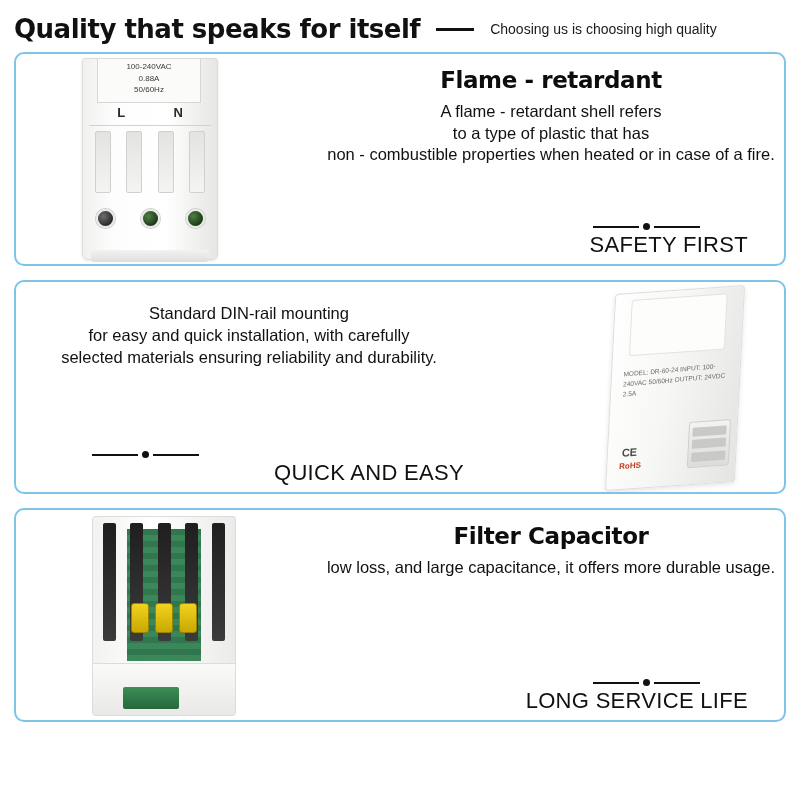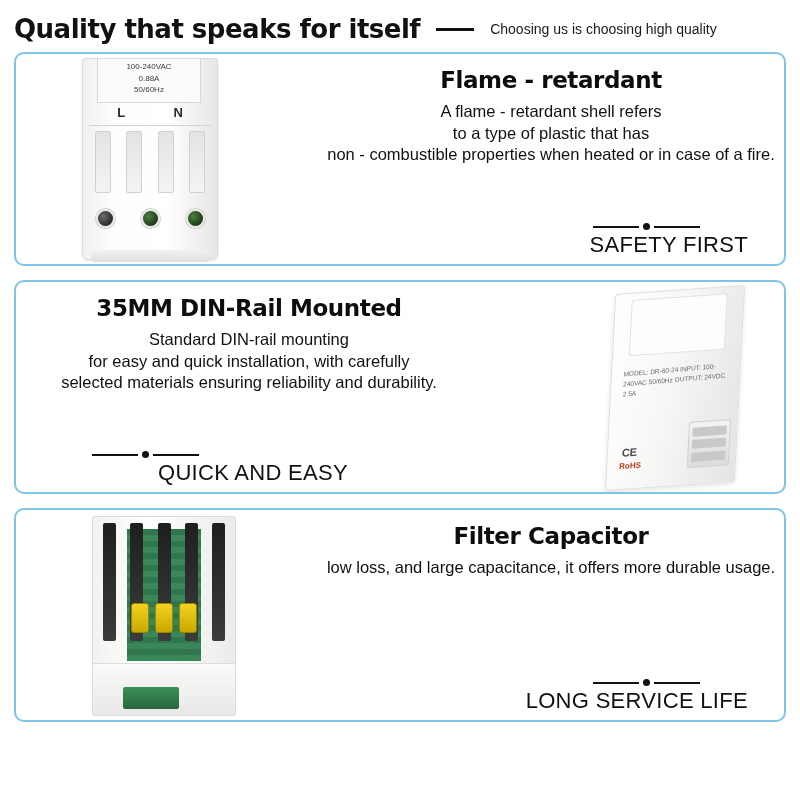--- a/index.html
+++ b/index.html
@@ -121,21 +121,21 @@
 
   .card-tag {
     font-family: "Liberation Sans", sans-serif;
     font-size: 22px;
     color: #111111;
     letter-spacing: 0.3px;
     padding-bottom: 6px;
   }
 
   .tag-row-right { width: 100%; text-align: right; padding-right: 18px; }
-  .tag-row-left  { width: 100%; text-align: center;  padding-left: 8px; }
+  .tag-row-left  { width: 100%; text-align: right;  padding-left: 8px; }
   .sep-right { justify-content: flex-end; padding-right: 66px; }
   .sep-left  { justify-content: flex-start; padding-left: 58px; }
 
   
   .art { position: absolute; top: 0; height: 100%; }
 
   
   .art1 { left: 46px; width: 330px; }
   .ps1 {
     position: absolute;
@@ -358,23 +358,20 @@
           <div class="ps2-rohs">RoHS</div>
           <div class="ps2-term">
             <i></i>
             <i></i>
             <i></i>
           </div>
         </div>
       </div>
 
       <div class="card-text left">
-        <div class="card-title">
-          <span>35MM DIN-Rail Mounted</span>
-        </div>
         <div class="card-body">
           <div>Standard DIN-rail mounting</div>
           <div>for easy and quick installation, with carefully</div>
           <div>selected materials ensuring reliability and durability.</div>
         </div>
         <div class="dot-sep sep-left">
           <span class="bar"></span>
           <span class="dot"></span>
           <span class="bar"></span>
         </div>

